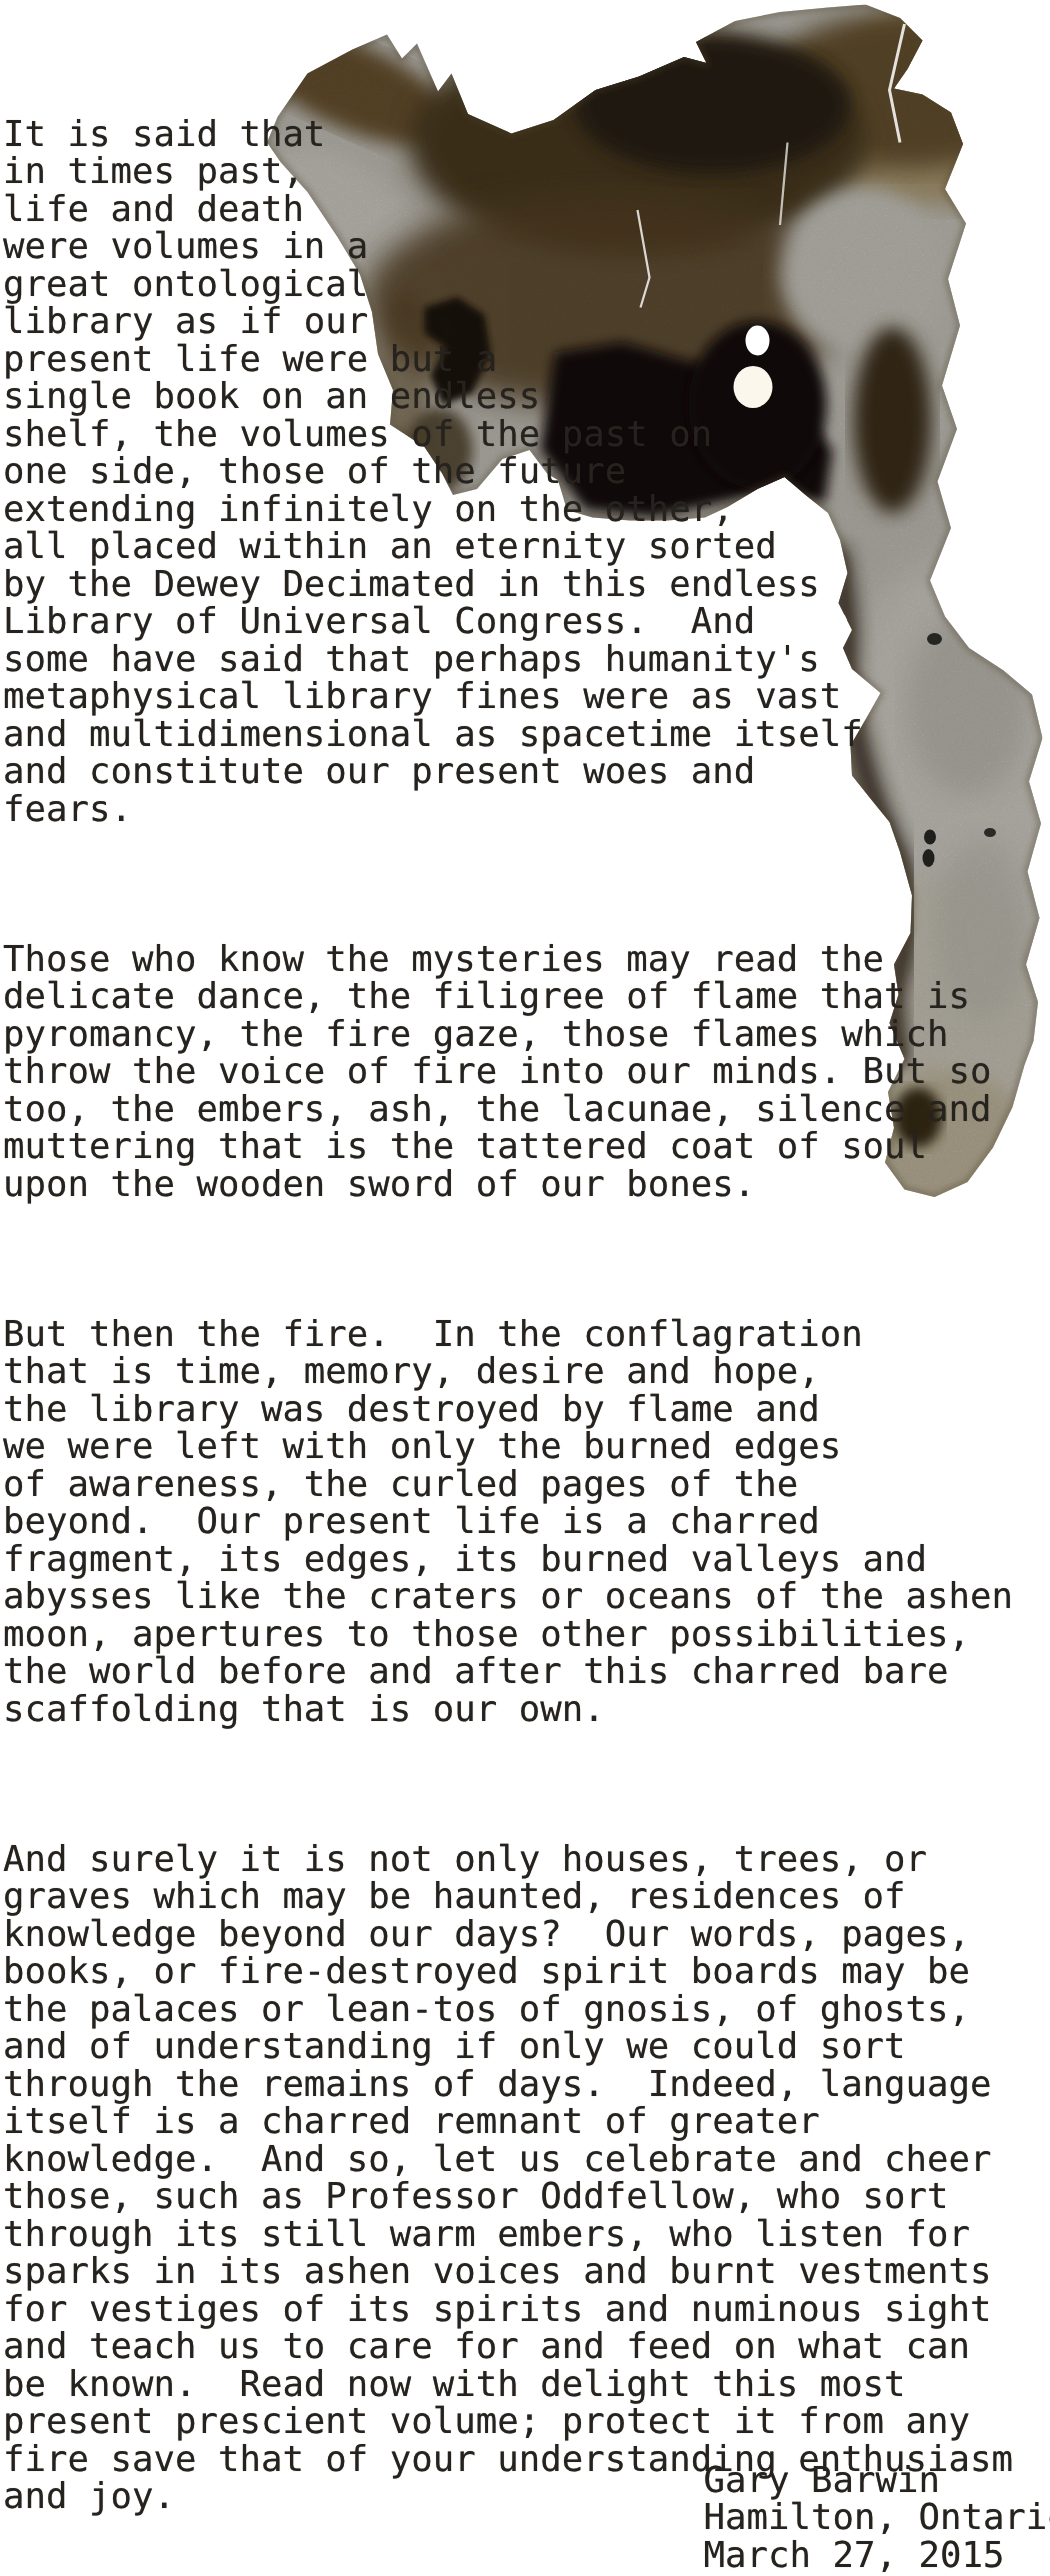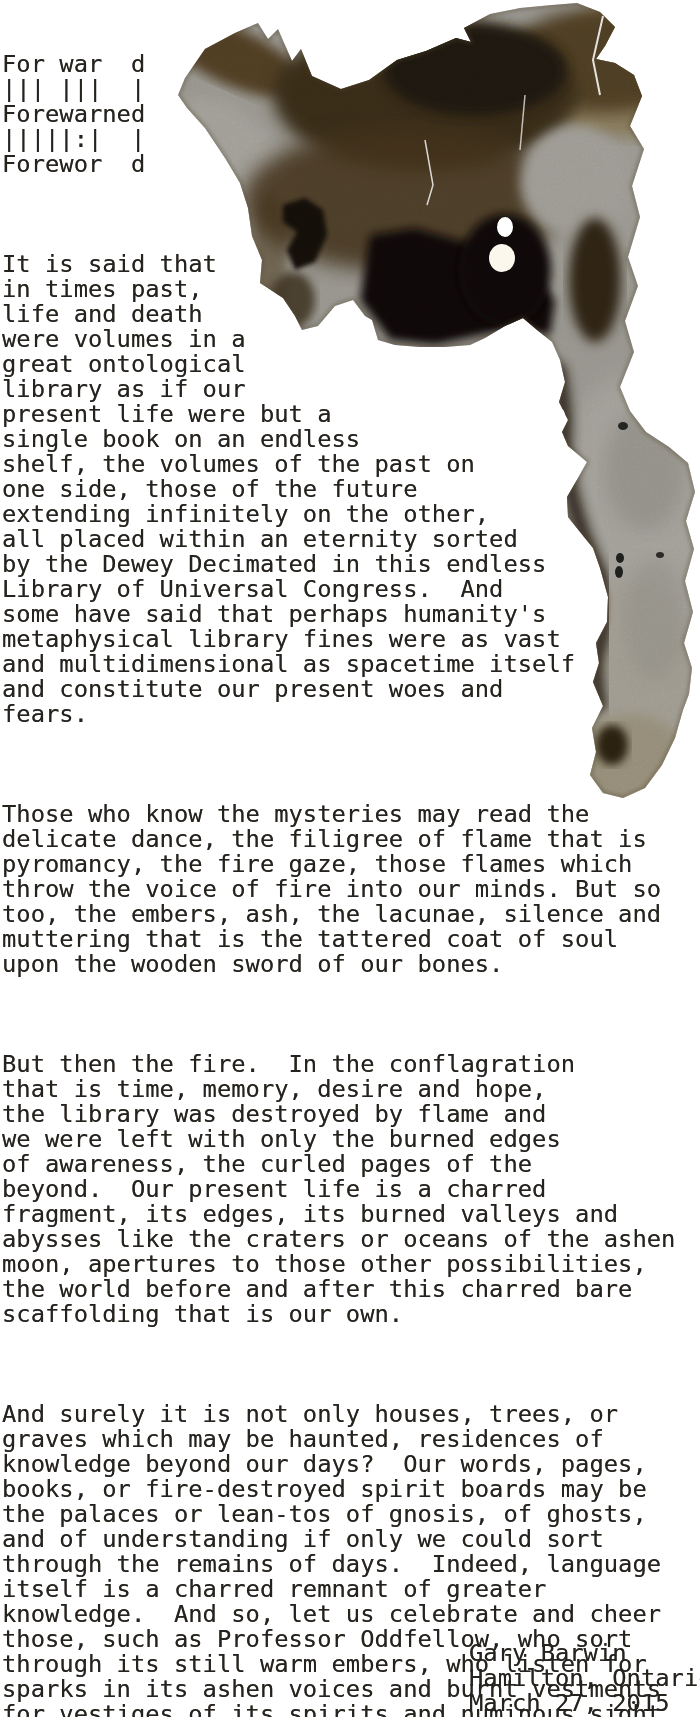--- a/index.html
+++ b/index.html
@@ -163,25 +163,20 @@
     </g>
 
     <g>
       <path d="M428,16 L418,60 L425,95" fill="none" stroke="#ffffff" stroke-width="2" opacity="0.85"></path>
       <path d="M250,140 L258,185 L252,205" fill="none" stroke="#ffffff" stroke-width="1.5" opacity="0.8"></path>
       <path d="M350,95 L345,150" fill="none" stroke="#fdfdfb" stroke-width="1.5" opacity="0.7"></path>
     </g>
   </svg>
 
   <div class="text-col">
-    <div class="block">For war  d
-||| |||  |
-Forewarned
-|||||:|  |
-Forewor  d</div>
     <div class="block para">It is said that
 in times past,
 life and death
 were volumes in a
 great ontological
 library as if our
 present life were but a
 single book on an endless
 shelf, the volumes of the past on
 one side, those of the future

